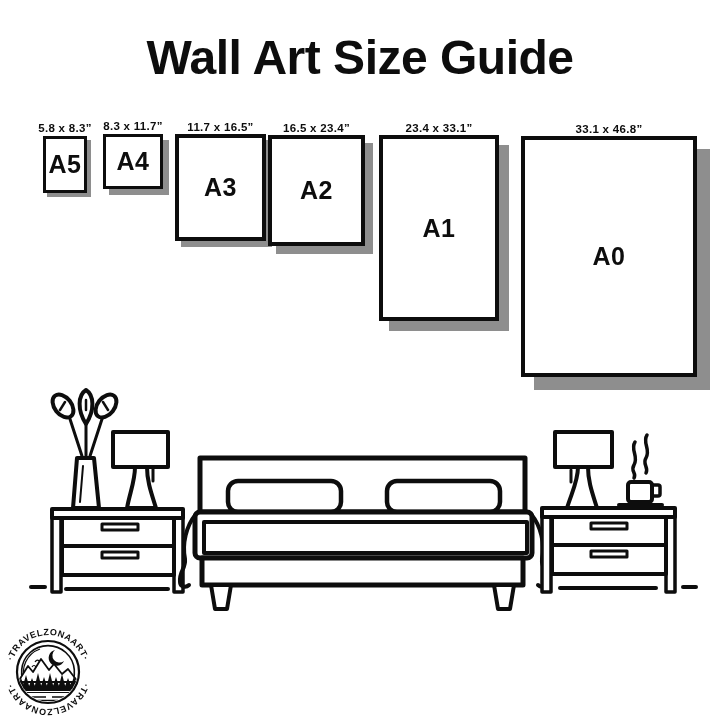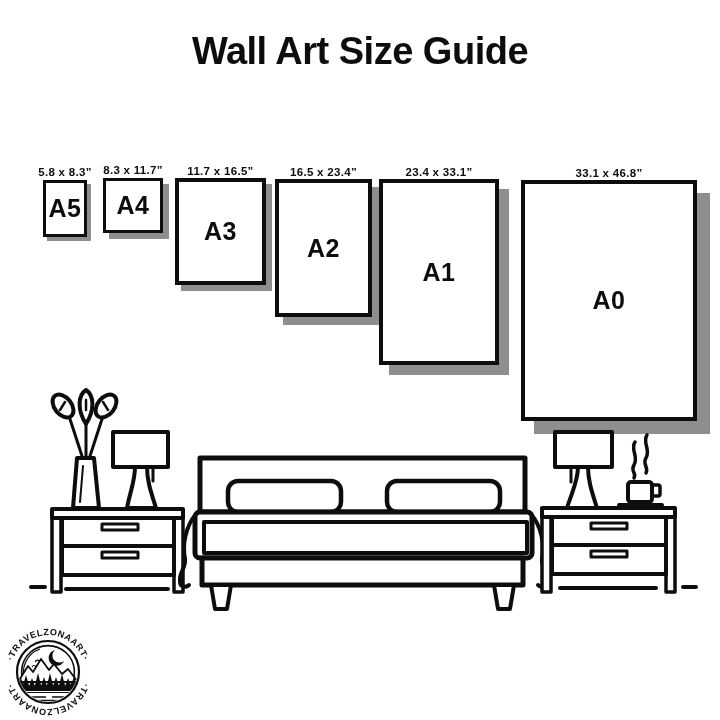--- a/index.html
+++ b/index.html
@@ -5,25 +5,25 @@
   :root { --ink:#0d0d0d; --shadow:#8e8e8e; --bg:#ffffff; }
   * { margin:0; padding:0; box-sizing:border-box; }
   html,body { background:#fff; }
   .canvas {
     position:relative; width:720px; height:720px; background:var(--bg);
     overflow:hidden; color:var(--ink);
     font-family:"Liberation Sans","DejaVu Sans",sans-serif;
   }
   .title {
     position:absolute; top:30px; left:0; width:720px; text-align:center;
-    font-size:38px; font-weight:bold; letter-spacing:-0.5px; color:var(--ink);
+    font-size:48px; font-weight:bold; letter-spacing:-0.5px; color:var(--ink);
   }
   .paper {
     position:absolute; background:#fff; border-style:solid; border-color:var(--ink);
-    display:flex; align-items:center; justify-content:center;margin-top:44px;
+    display:flex; align-items:center; justify-content:center;
   }
   .paper .code {
     font-size:25px; font-weight:bold; letter-spacing:0.5px; color:var(--ink);
   }
   .paper .dim {
     position:absolute; bottom:calc(100% + 5px); left:50%; transform:translateX(-50%);
     white-space:nowrap; font-size:11.5px; font-weight:bold; letter-spacing:0.3px; color:var(--ink);
   }
   .scene { position:absolute; left:0; top:378px; width:720px; height:240px; }
   .logo  { position:absolute; left:2px; top:626px; width:92px; height:92px; }
@@ -46,21 +46,21 @@
       <span class="code">A5</span>
     </div>
     <div class="paper" style="left:103px;top:134px;width:60px;height:55px;border-width:3px;box-shadow:6px 6px 0 var(--shadow)">
       <span class="dim">8.3 x 11.7”</span>
       <span class="code">A4</span>
     </div>
     <div class="paper" style="left:175px;top:134px;width:91px;height:107px;border-width:4px;box-shadow:6px 6px 0 var(--shadow)">
       <span class="dim">11.7 x 16.5”</span>
       <span class="code">A3</span>
     </div>
-    <div class="paper" style="left:275px;top:135px;width:97px;height:138px;border-width:4px;box-shadow:8px 8px 0 var(--shadow)">
+    <div class="paper" style="left:268px;top:135px;width:97px;height:111px;border-width:4px;box-shadow:8px 8px 0 var(--shadow)">
       <span class="dim">16.5 x 23.4”</span>
       <span class="code">A2</span>
     </div>
     <div class="paper" style="left:379px;top:135px;width:120px;height:186px;border-width:4px;box-shadow:10px 10px 0 var(--shadow)">
       <span class="dim">23.4 x 33.1”</span>
       <span class="code">A1</span>
     </div>
     <div class="paper" style="left:521px;top:136px;width:176px;height:241px;border-width:4px;box-shadow:13px 13px 0 var(--shadow)">
       <span class="dim">33.1 x 46.8”</span>
       <span class="code">A0</span>

